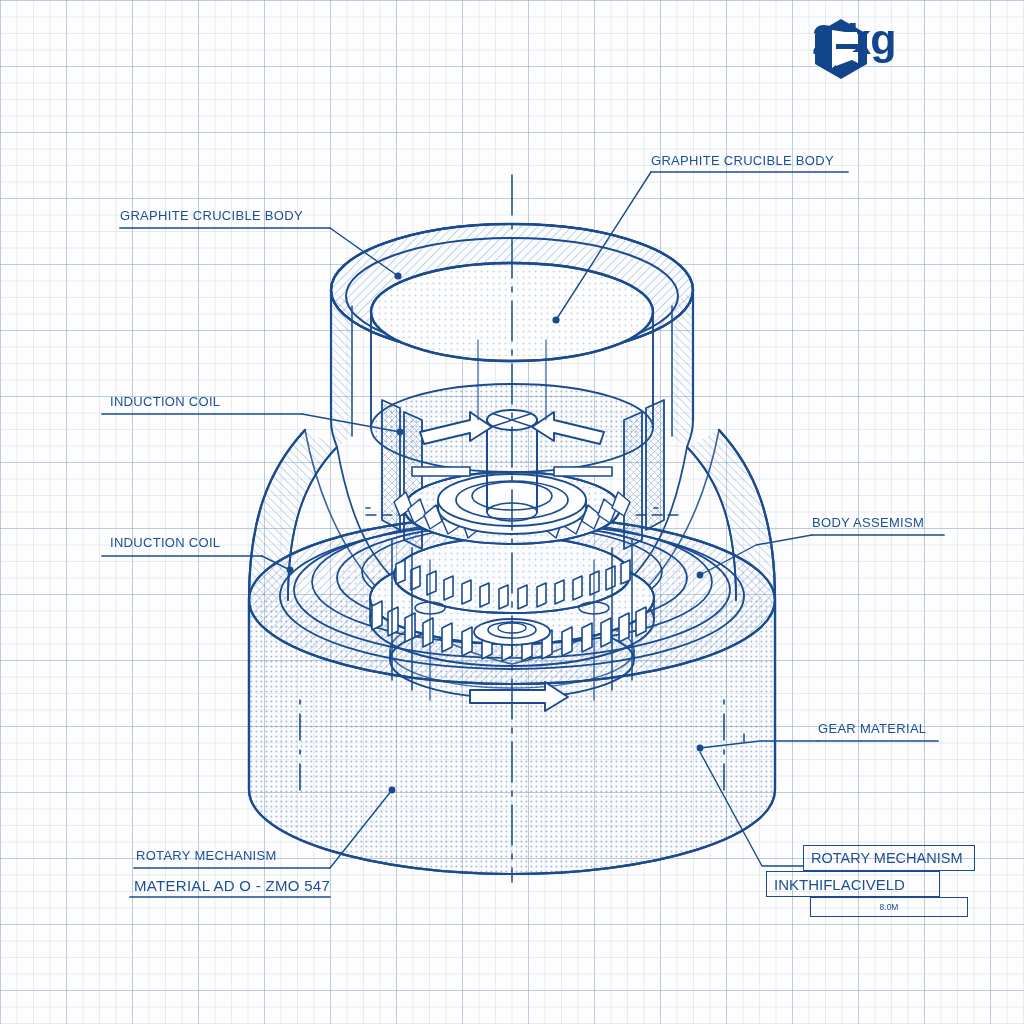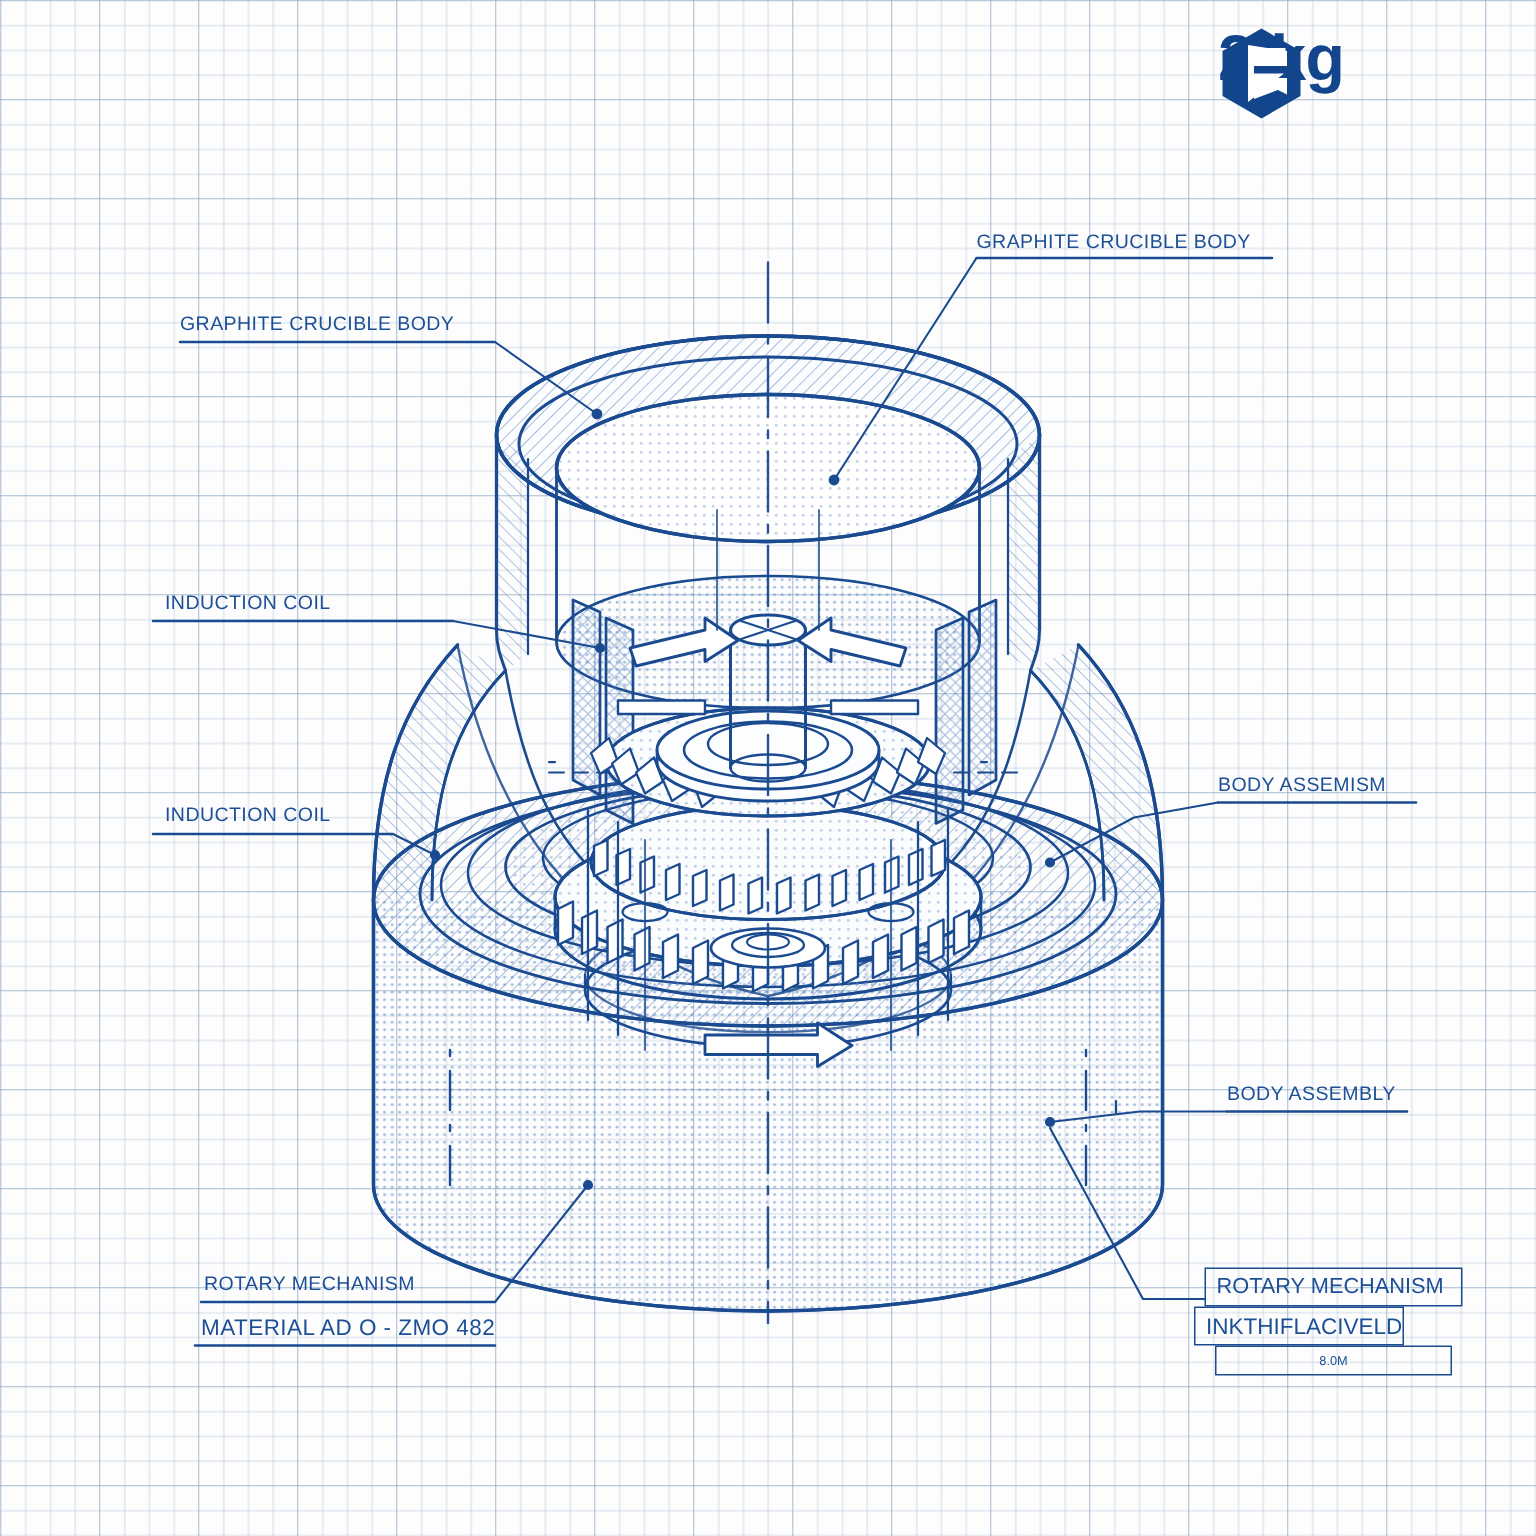--- a/index.html
+++ b/index.html
@@ -314,31 +314,31 @@
   <div class="lbl" style="left:651px;top:153px;">GRAPHITE CRUCIBLE BODY</div>
 
   <div class="lbl" style="left:120px;top:208px;">GRAPHITE CRUCIBLE BODY</div>
 
   <div class="lbl" style="left:110px;top:394px;">INDUCTION COIL</div>
 
   <div class="lbl" style="left:110px;top:535px;">INDUCTION COIL</div>
 
   <div class="lbl" style="left:812px;top:515px;">BODY ASSEMISM</div>
 
-  <div class="lbl" style="left:818px;top:721px;">BODY ASSEMBLY</div>
+  <div class="lbl" style="left:818px;top:721px;">GEAR MATERIAL</div>
 
   <div class="lbl" style="left:136px;top:848px;">ROTARY MECHANISM</div>
 
-  <div class="lbl sub" style="left:134px;top:877px;">MATERIAL AD O - ZMO 482</div>
+  <div class="lbl sub" style="left:134px;top:877px;">MATERIAL AD O - ZMO 547</div>
 
   <div class="tb-row" style="left:803px;top:845px;width:172px;height:26px;padding-left:7px;font-size:14.5px;">
     <span>ROTARY MECHANISM</span>
   </div>
 
-  <div class="tb-row" style="left:796px;top:871px;width:140px;height:26px;padding-left:7px;font-size:15px;">
+  <div class="tb-row" style="left:766px;top:871px;width:174px;height:26px;padding-left:7px;font-size:15px;">
     <span>INKTHIFLACIVELD</span>
   </div>
 
   <div class="tb-row" style="left:810px;top:897px;width:158px;height:20px;justify-content:center;font-size:8.5px;">
     <span>8.0M</span>
   </div>
 
 </div>
 
 </body></html>

